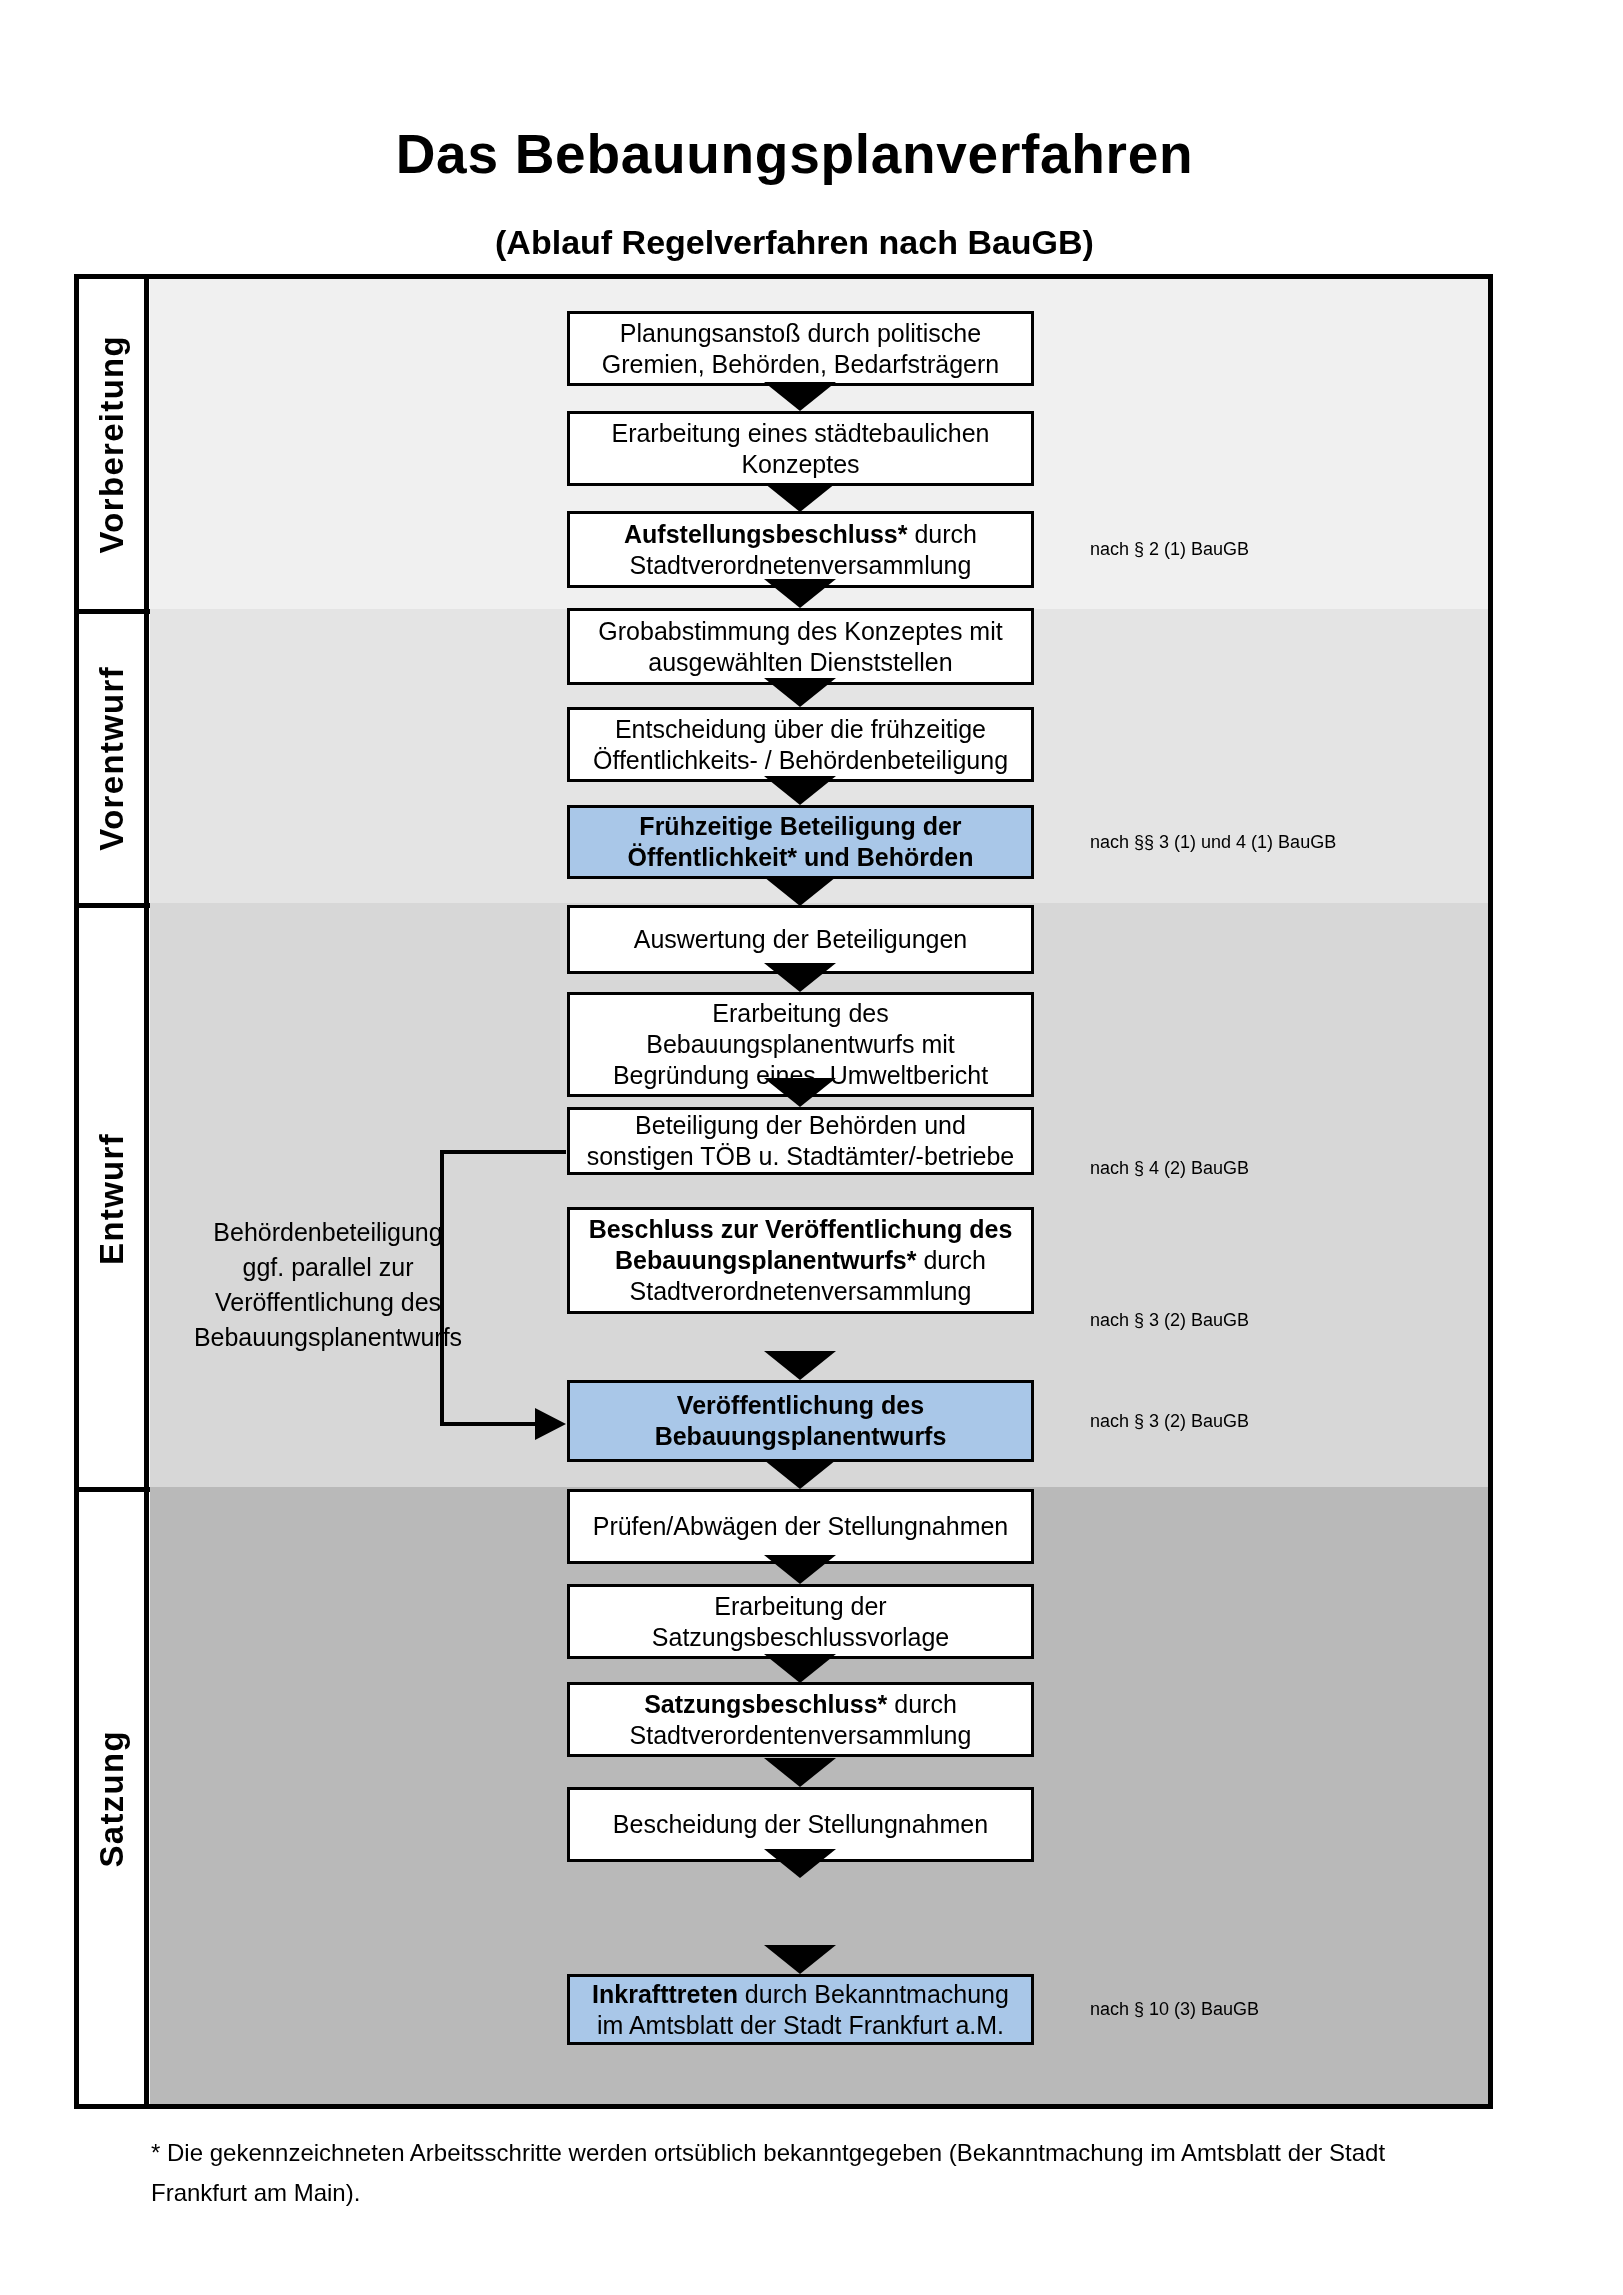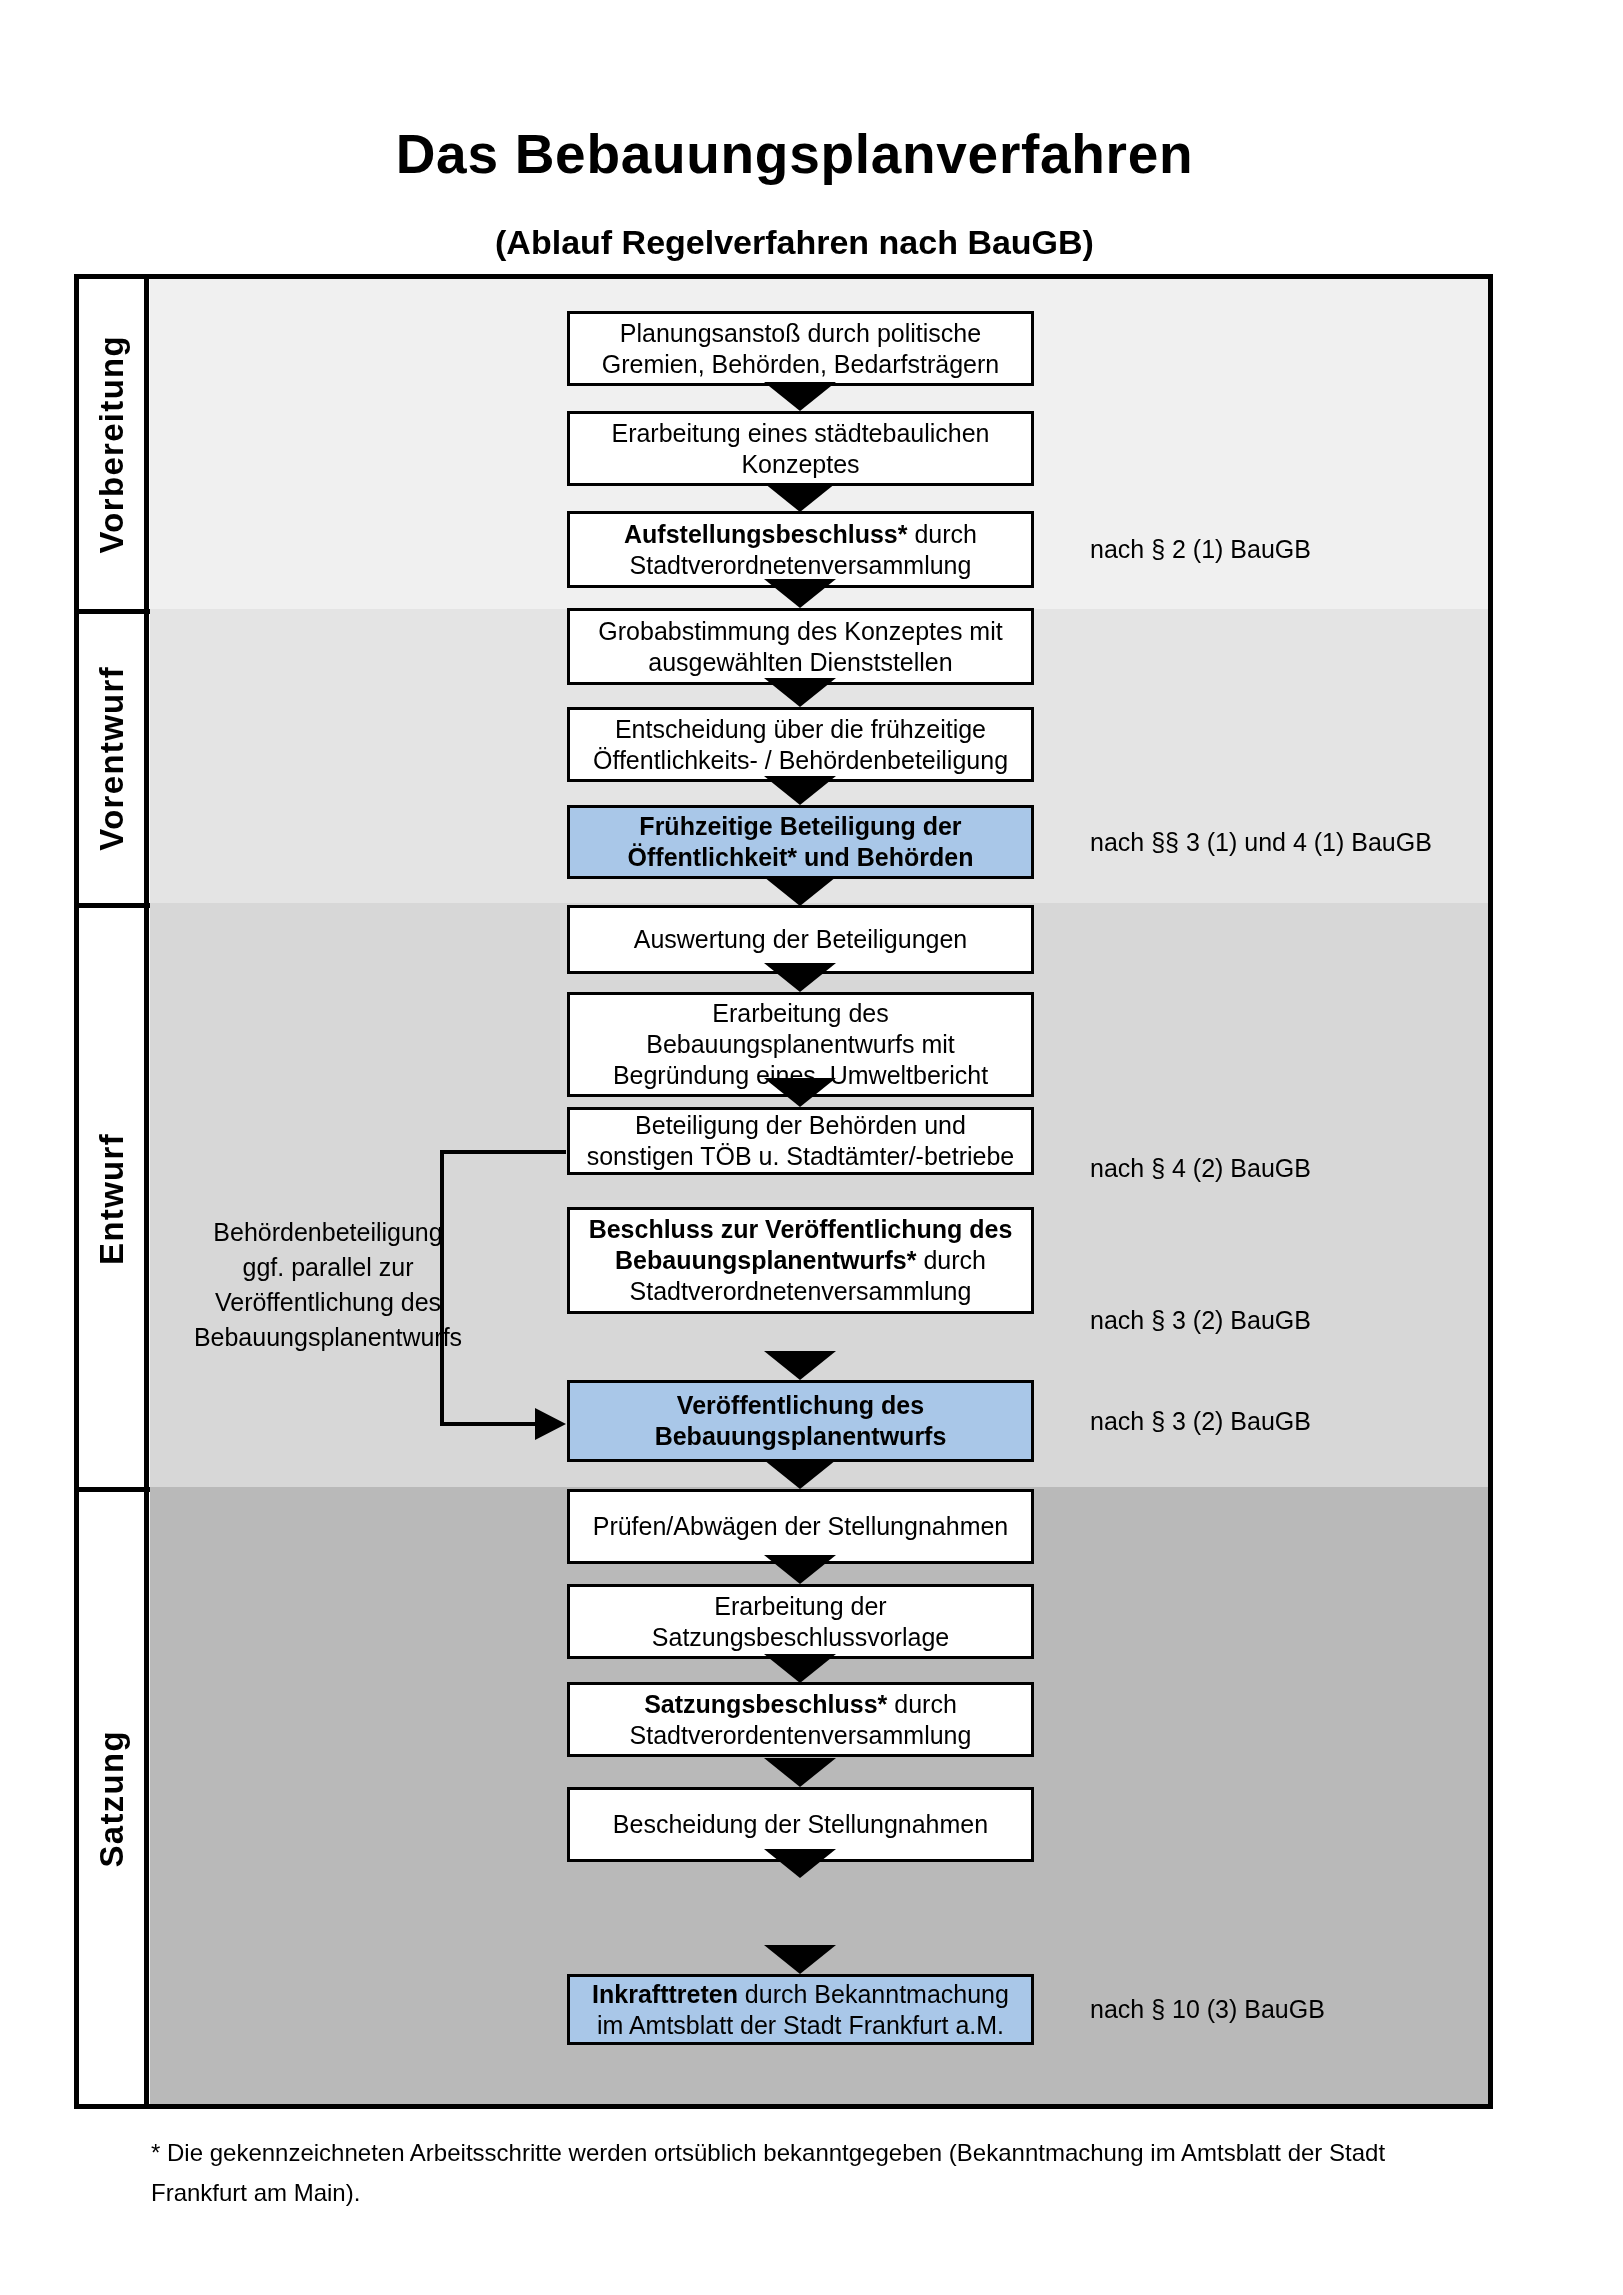--- a/index.html
+++ b/index.html
@@ -41,21 +41,21 @@
   }
   .step.blue{background:#a9c7e8;}
   .bd{font-weight:bold;}
   .arrow{
     position:absolute;left:685px;width:0;height:0;
     border-left:36px solid transparent;border-right:36px solid transparent;
     border-top:29px solid #000;
   }
   .ann{
     position:absolute;left:1011px;width:393px;display:flex;align-items:center;
-    font-size:25px;
+    font-size:18px;
     text-align:right;
   }
   .sidenote{
     position:absolute;left:92px;top:936px;width:314px;text-align:center;
     font-size:25px;line-height:35px;white-space:pre-line;
   }
   .br{position:absolute;background:#000;}
   .br-v{left:361px;top:871px;width:3.9px;height:276px;}
   .br-h1{left:361px;top:871px;width:126px;height:3.9px;}
   .br-h2{left:361px;top:1143px;width:97px;height:3.9px;}

